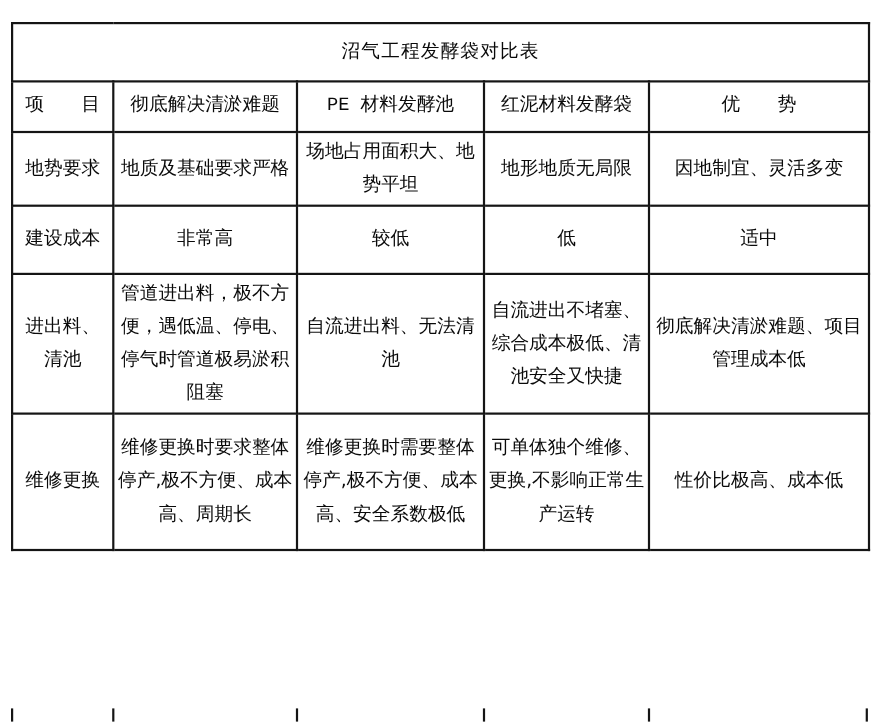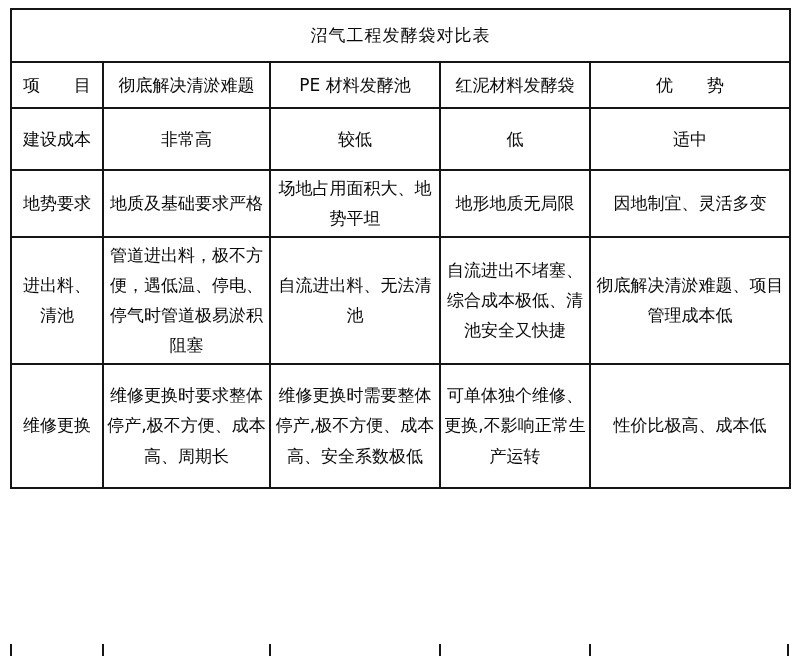--- a/index.html
+++ b/index.html
@@ -2,33 +2,33 @@
 <html><head>
 <meta charset="utf-8">
 <style>
   html,body{margin:0;padding:0;}
   body{
     width:800px;height:656px;position:relative;background:#ffffff;
     font-family:"DejaVu Sans", sans-serif;color:#000;
     overflow:hidden;
   }
   table.cmp{
-    position:absolute;left:10px;top:8px;width:779px;
+    position:absolute;left:10px;top:20px;width:779px;
     border-collapse:collapse;table-layout:fixed;
     background:#ffffff;
   }
   table.cmp td, table.cmp th{
     border:2px solid #151515;
     text-align:center;vertical-align:middle;
     font-size:17px;font-weight:normal;line-height:1.78;
     padding:2px 3px;color:#0a0a0a;
     word-break:break-all;
   }
   td.title-cell{height:47px;font-size:17px;letter-spacing:1px;}
-  tr.hdr th{height:40px;}
+  tr.hdr th{height:40px;font-family:Liberation Mono, monospace;}
   .stub{position:absolute;width:2px;height:12px;top:644px;background:#151515;}
 </style>
 </head>
 <body>
 
 <table class="cmp">
   <colgroup>
     <col style="width:92px">
     <col style="width:167px">
     <col style="width:170px">
@@ -39,33 +39,33 @@
     <tr>
       <td class="title-cell" colspan="5">沼气工程发酵袋对比表</td>
     </tr>
     <tr class="hdr">
       <th>项　　目</th>
       <th>彻底解决清淤难题</th>
       <th>PE 材料发酵池</th>
       <th>红泥材料发酵袋</th>
       <th>优　　势</th>
     </tr>
+    <tr style="height:63px">
+      <td>地势要求</td>
+      <td>地质及基础要求严格</td>
+      <td>场地占用面积大、地势平坦</td>
+      <td>地形地质无局限</td>
+      <td>因地制宜、灵活多变</td>
+    </tr>
     <tr style="height:62px">
       <td>建设成本</td>
       <td>非常高</td>
       <td>较低</td>
       <td>低</td>
       <td>适中</td>
-    </tr>
-    <tr style="height:63px">
-      <td>地势要求</td>
-      <td>地质及基础要求严格</td>
-      <td>场地占用面积大、地势平坦</td>
-      <td>地形地质无局限</td>
-      <td>因地制宜、灵活多变</td>
     </tr>
     <tr style="height:118px">
       <td>进出料、清池</td>
       <td>管道进出料，极不方便，遇低温、停电、停气时管道极易淤积阻塞</td>
       <td>自流进出料、无法清池</td>
       <td>自流进出不堵塞、综合成本极低、清池安全又快捷</td>
       <td>彻底解决清淤难题、项目管理成本低</td>
     </tr>
     <tr style="height:124px">
       <td>维修更换</td>

